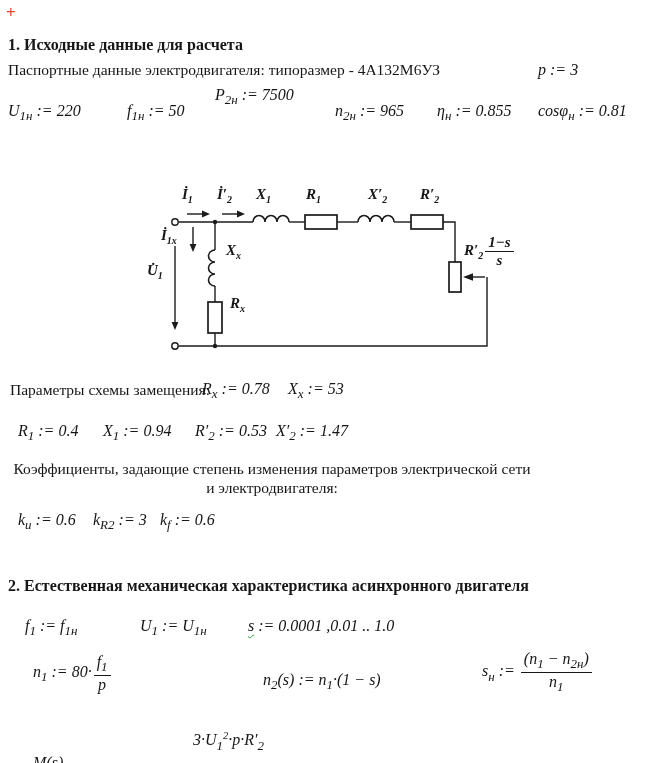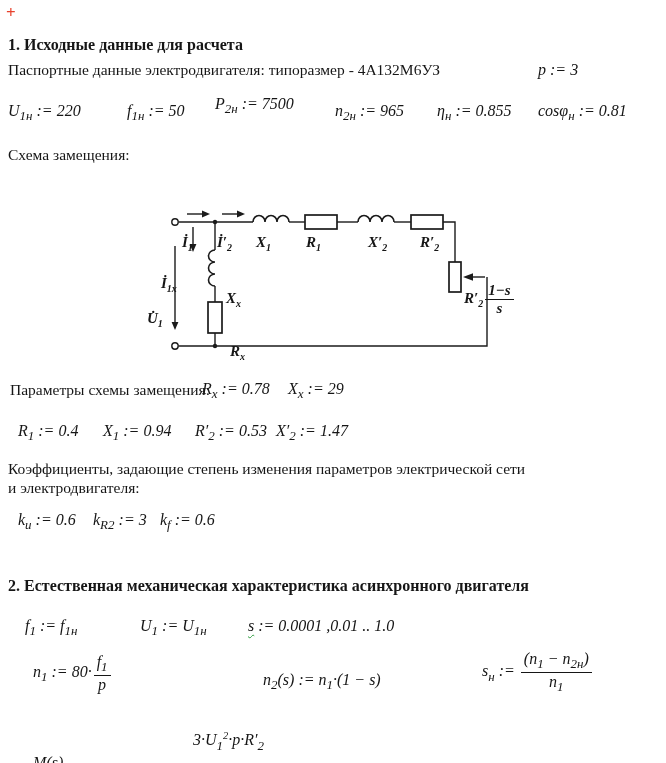--- a/index.html
+++ b/index.html
@@ -1,29 +1,29 @@
 <!DOCTYPE html>
 <html><head>
 <meta charset="utf-8">
 <style>
   html,body{margin:0;padding:0;background:#fff;}
   #page{position:relative;width:666px;height:763px;background:#ffffff;overflow:hidden;
         font-family:"Liberation Serif",serif;color:#161616;}
   .cursor{position:absolute;font-size:17px;font-weight:bold;color:#e8412c;line-height:1;}
   .h{position:absolute;font-size:16px;font-weight:bold;white-space:nowrap;text-align:right;}
   .txt{position:absolute;font-size:15.5px;white-space:nowrap;}
-  .para{position:absolute;font-size:15.5px;line-height:18.5px;width:528px;white-space:normal;}
+  .para{position:absolute;font-size:15.5px;line-height:18.5px;width:528px;white-space:normal;text-align:center;}
   .math{position:absolute;font-size:16px;white-space:nowrap;font-style:italic;}
   .math sub{font-size:13px;}
   .math sup{font-size:10.5px;}
   .frac{display:inline-block;vertical-align:middle;text-align:center;margin:0 2px;}
   .frac .fn{display:block;border-bottom:1.3px solid #161616;padding:0 3px;}
   .frac .fd{display:block;padding:0 3px;}
   .warn{text-decoration:underline wavy #2e9e3e 1px;text-underline-offset:3px;}
-  .clabel{position:absolute;font-size:15px;font-style:italic;font-weight:600;white-space:nowrap;margin-top:48px;}
+  .clabel{position:absolute;font-size:15px;font-style:italic;font-weight:600;white-space:nowrap;}
   .clabel sub{font-size:10px;}
   svg .wire{stroke:#1b1b1b;stroke-width:1.4;fill:none;}
   svg .box{stroke:#1b1b1b;stroke-width:1.7;fill:#ffffff;}
   svg .coil{stroke:#1b1b1b;stroke-width:1.6;fill:none;}
   svg .dot{fill:#1b1b1b;stroke:none;}
   svg .term{fill:#ffffff;stroke:#1b1b1b;stroke-width:1.4;}
   svg .head{fill:#1b1b1b;stroke:none;}
 </style>
 </head>
 <body>
@@ -32,26 +32,25 @@
 
   <span class="cursor" style="left:6px;top:4px">+</span>
 
   <div class="h" style="left:8px;top:36px">1. Исходные данные для расчета</div>
 
   <div class="txt" style="left:8px;top:61px">Паспортные данные электродвигателя: типоразмер - 4А132М6УЗ</div>
   <div class="math" style="left:538px;top:61px"><span>p := 3</span></div>
 
   <div class="math" style="left:8px;top:102px"><span>U</span><sub>1н</sub><span> := 220</span></div>
   <div class="math" style="left:127px;top:102px"><span>f</span><sub>1н</sub><span> := 50</span></div>
-  <div class="math" style="left:215px;top:95px"><span>P</span><sub>2н</sub><span> := 7500</span></div>
+  <div class="math" style="left:215px;top:86px"><span>P</span><sub>2н</sub><span> := 7500</span></div>
   <div class="math" style="left:335px;top:102px"><span>n</span><sub>2н</sub><span> := 965</span></div>
   <div class="math" style="left:437px;top:102px"><span>η</span><sub>н</sub><span> := 0.855</span></div>
   <div class="math" style="left:538px;top:102px"><span>cosφ</span><sub>н</sub><span> := 0.81</span></div>
 
-  <div class="txt" style="left:8px;top:146px">Схема замещения:</div>
 
   <svg style="position:absolute;left:140px;top:175px" width="410" height="185" viewBox="140 175 410 185">
 
     <circle class="term" cx="175" cy="222" r="3.2"></circle>
     <line class="wire" x1="178.5" y1="222" x2="253" y2="222"></line>
     <path class="coil" d="M253 222 a6 6.5 0 0 1 12 0 a6 6.5 0 0 1 12 0 a6 6.5 0 0 1 12 0"></path>
     <line class="wire" x1="289" y1="222" x2="305" y2="222"></line>
     <rect class="box" x="305" y="215" width="32" height="14"></rect>
     <line class="wire" x1="337" y1="222" x2="358" y2="222"></line>
     <path class="coil" d="M358 222 a6 6.5 0 0 1 12 0 a6 6.5 0 0 1 12 0 a6 6.5 0 0 1 12 0"></path>
@@ -91,21 +90,21 @@
   <div class="clabel" style="left:368px;top:186px"><span>X′</span><sub>2</sub></div>
   <div class="clabel" style="left:420px;top:186px"><span>R′</span><sub>2</sub></div>
   <div class="clabel" style="left:161px;top:227px"><span>İ</span><sub>1x</sub></div>
   <div class="clabel" style="left:226px;top:242px"><span>X</span><sub>x</sub></div>
   <div class="clabel" style="left:230px;top:295px"><span>R</span><sub>x</sub></div>
   <div class="clabel" style="left:147px;top:262px"><span>U̇</span><sub>1</sub></div>
   <div class="clabel" style="left:464px;top:234px"><span>R′</span><sub>2</sub><span class="frac"><span class="fn"><span>1−s</span></span><span class="fd"><span>s</span></span></span></div>
 
   <div class="txt" style="left:10px;top:381px">Параметры схемы замещения:</div>
   <div class="math" style="left:202px;top:380px"><span>R</span><sub>x</sub><span> := 0.78</span></div>
-  <div class="math" style="left:288px;top:380px"><span>X</span><sub>x</sub><span> := 29</span></div>
+  <div class="math" style="left:288px;top:380px"><span>X</span><sub>x</sub><span> := 53</span></div>
 
   <div class="math" style="left:18px;top:422px"><span>R</span><sub>1</sub><span> := 0.4</span></div>
   <div class="math" style="left:103px;top:422px"><span>X</span><sub>1</sub><span> := 0.94</span></div>
   <div class="math" style="left:195px;top:422px"><span>R′</span><sub>2</sub><span> := 0.53</span></div>
   <div class="math" style="left:276px;top:422px"><span>X′</span><sub>2</sub><span> := 1.47</span></div>
 
   <div class="para" style="left:8px;top:460px">Коэффициенты, задающие степень изменения параметров электрической сети и электродвигателя:</div>
 
   <div class="math" style="left:18px;top:511px"><span>k</span><sub>u</sub><span> := 0.6</span></div>
   <div class="math" style="left:93px;top:511px"><span>k</span><sub>R2</sub><span> := 3</span></div>

